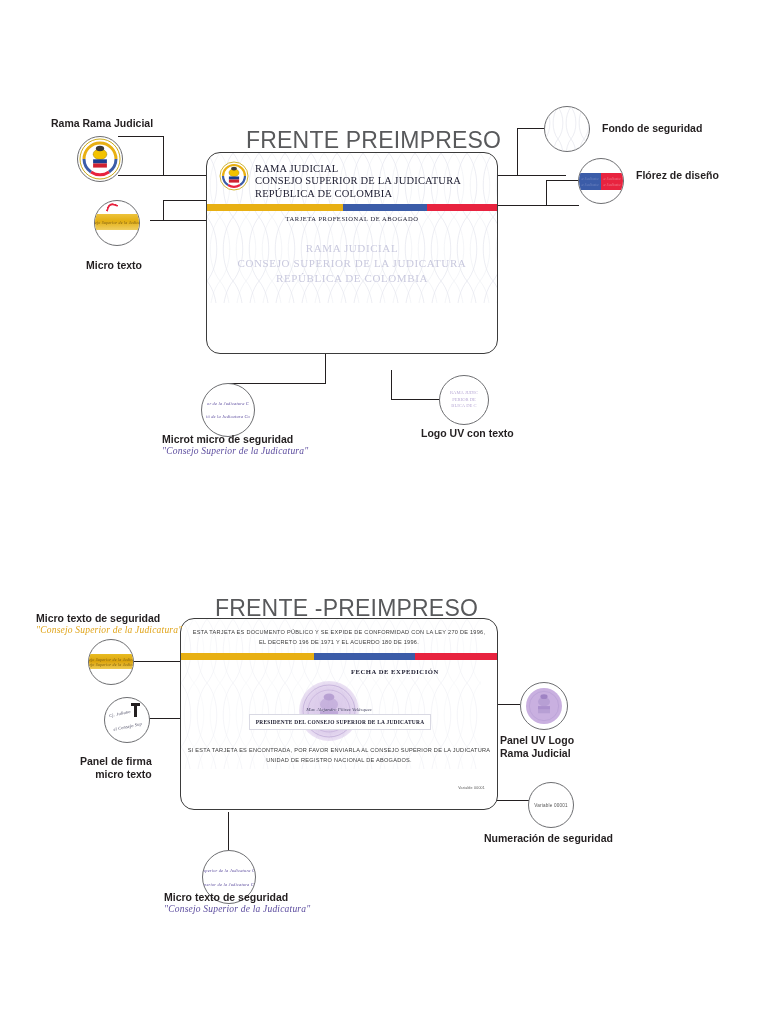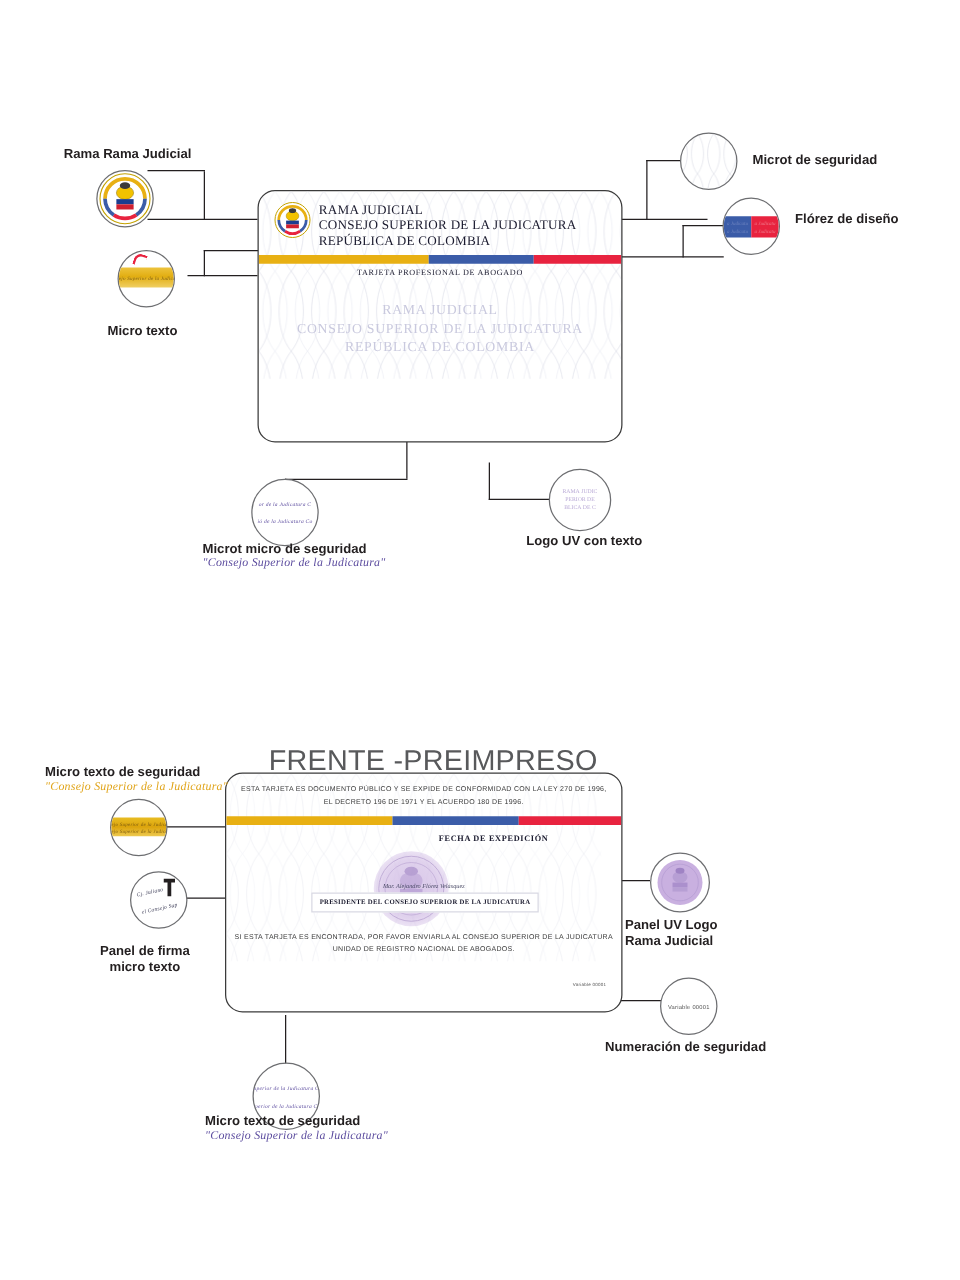--- a/index.html
+++ b/index.html
@@ -246,20 +246,21 @@
 
       <g id="coa">
         <ellipse cx="0" cy="-7" rx="7.5" ry="5.5" fill="#f2c200" stroke="#8a6d00" stroke-width="0.4"></ellipse>
         <rect x="-7.5" y="-2" width="15" height="4.5" fill="#1b3d8f"></rect>
         <rect x="-7.5" y="2.5" width="15" height="4.5" fill="#cf2030"></rect>
         <path d="M0 -14 l2 3 -2 2 -2 -2z" fill="#6b4f00"></path>
       </g>
     </defs>
   </svg>
 
+  <h1 class="section-title" style="left:246px; top:112px;">FRENTE PREIMPRESO</h1>
 
   <div class="line-h" style="left:118px; top:175px; width:88px;"></div>
   <div class="line-v" style="left:163px; top:137px; height:39px;"></div>
   <div class="line-h" style="left:118px; top:136px; width:46px;"></div>
 
   <div class="line-h" style="left:150px; top:220px; width:56px;"></div>
   <div class="line-v" style="left:163px; top:200px; height:21px;"></div>
   <div class="line-h" style="left:163px; top:200px; width:44px;"></div>
 
   <div class="line-h" style="left:471px; top:175px; width:95px;"></div>
@@ -345,21 +346,21 @@
       <div class="abs" style="left:12px; top:2px; width:8px; height:8px; border-top:2px solid #e8233f; border-left:2px solid #e8233f; border-radius:6px 0 0 0; transform:rotate(18deg);"></div>
     </div>
   </div>
   <div class="callout-label" style="left:86px; top:259px;">Micro texto</div>
 
   <div class="bubble" style="left:544px; top:106px; width:44px; height:44px;">
     <svg width="44" height="44">
       <rect x="0" y="0" width="44" height="44" fill="url(#guilsm)"></rect>
     </svg>
   </div>
-  <div class="callout-label" style="left:602px; top:122px;">Microt de seguridad</div>
+  <div class="callout-label" style="left:602px; top:122px;">Fondo de seguridad</div>
 
   <div class="bubble" style="left:578px; top:158px; width:44px; height:44px;">
     <div class="bubble-inner">
       <div class="abs" style="left:0; top:14px; width:50%; height:17px; background:#3b5ca8; display:flex;align-items:center;justify-content:center;">
         <span class="flagopt-text" style="color:#6e84c0;">a Judicatu<br>a Judicatu</span>
       </div>
       <div class="abs" style="left:50%; top:14px; width:50%; height:17px; background:#e8233f; display:flex;align-items:center;justify-content:center;">
         <span class="flagopt-text" style="color:#f07d8e;">a Judicatu<br>a Judicatu</span>
       </div>
     </div>
@@ -455,21 +456,21 @@
   </div>
 
   <div class="bubble" style="left:104px; top:697px; width:44px; height:44px;">
     <div class="bubble-inner">
       <span class="micro-purple-line" style="transform:rotate(-12deg); position:absolute; left:4px; top:13px; color:#3a3a55;">Cj. Juliano</span>
       <span class="micro-purple-line" style="transform:rotate(-12deg); position:absolute; left:8px; top:26px; color:#3a3a55;">el Consejo Sup</span>
       <div class="abs" style="left:29px; top:6px; width:3px; height:13px; background:#231f20;"></div>
       <div class="abs" style="left:26px; top:5px; width:9px; height:3px; background:#231f20;"></div>
     </div>
   </div>
-  <div class="callout-label" style="left:80px; top:755px; text-align:center;">
+  <div class="callout-label" style="left:80px; top:755px; text-align:right;">
     <div>Panel de firma</div>
     <div>micro texto</div>
   </div>
 
   <div class="bubble" style="left:520px; top:682px; width:46px; height:46px;">
     <div class="bubble-inner">
       <svg width="40" height="40" viewBox="0 0 60 60">
         <circle cx="30" cy="30" r="27" fill="#c9b0e0"></circle>
         <circle cx="30" cy="30" r="22" fill="none" stroke="#b79fd4" stroke-width="1"></circle>
         <g transform="translate(30,31) scale(1.5)">

